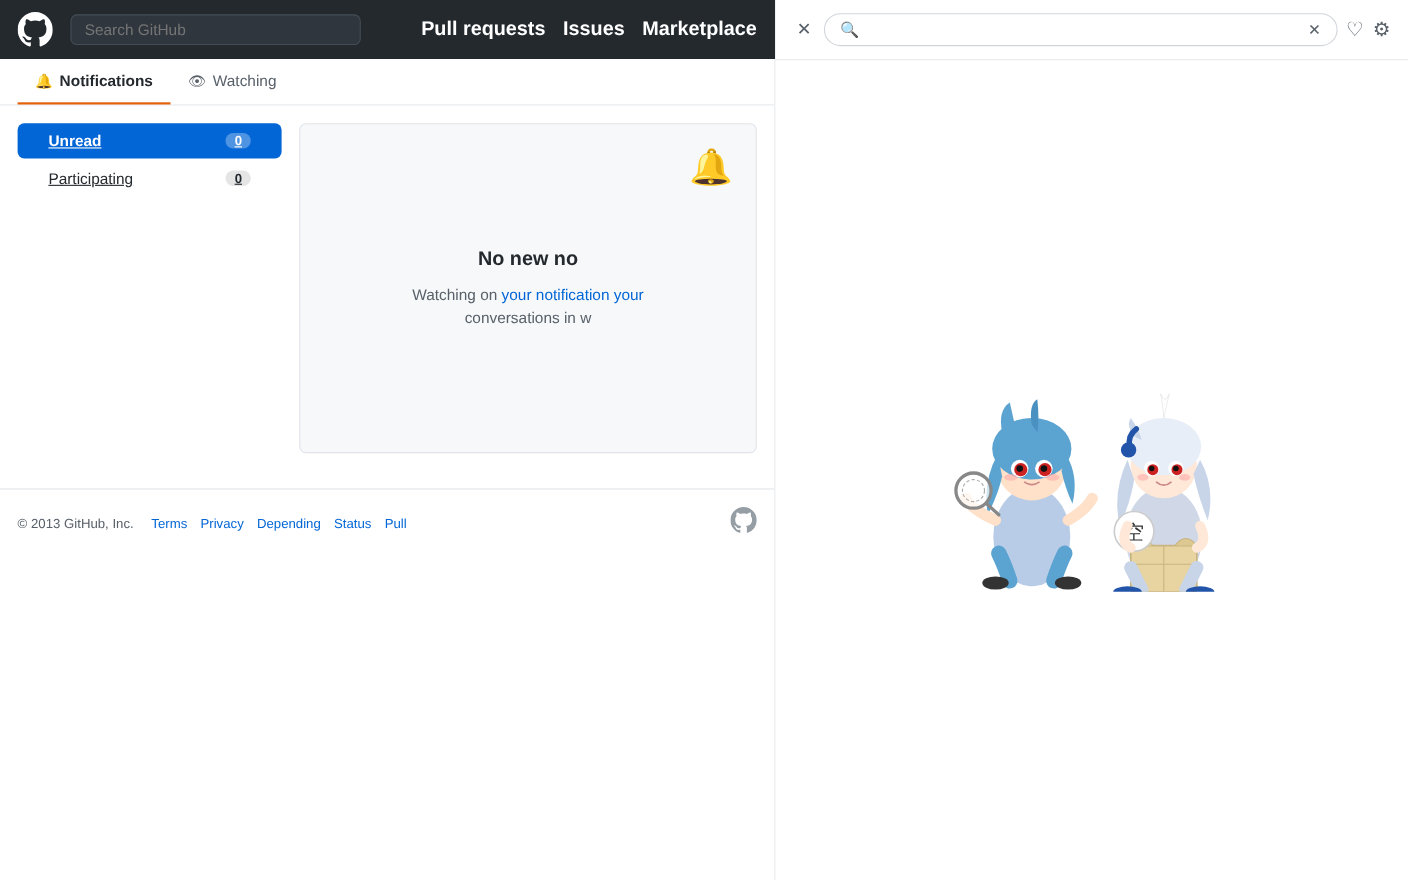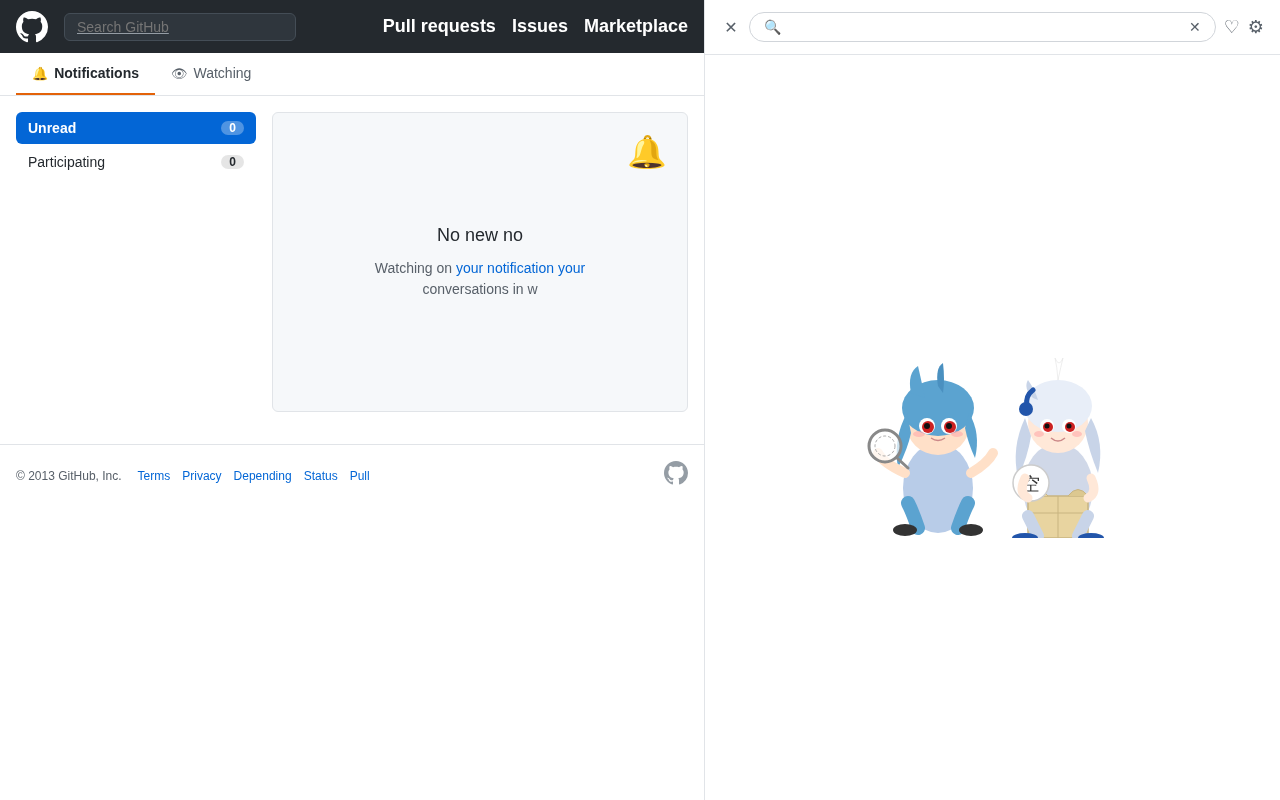--- a/index.html
+++ b/index.html
@@ -22,24 +22,23 @@
       width: 32px; height: 32px;
       fill: white;
       flex-shrink: 0;
     }
     .gh-search {
       background: #2f363d;
       border: 1px solid #444d56;
       border-radius: 6px;
       color: #959da5;
       padding: 5px 12px;
-      width: 232px;
+      width: 264px;
       font-size: 14px;
       outline: none;
-      text-decoration: underline;
     }
     .gh-nav-links {
       display: flex;
       gap: 16px;
       margin-left: auto;
     }
     .gh-nav-link {
       color: white;
       text-decoration: none;
       font-size: 18px;
@@ -93,26 +92,27 @@
 
     
     .sidebar {
       width: 240px;
       flex-shrink: 0;
     }
     .sidebar-item {
       display: flex;
       align-items: center;
       justify-content: space-between;
-      padding: 8px 12px;
+      padding: 8px 28px;
       border-radius: 6px;
       cursor: pointer;
       font-size: 14px;
       color: #24292e;
       margin-bottom: 2px;
+      text-decoration: underline;
     }
     .sidebar-item.active {
       background: #0366d6;
       color: white;
       font-weight: 600;
     }
     .sidebar-item .count {
       background: rgba(0,0,0,0.1);
       border-radius: 20px;
       padding: 0 8px;
@@ -143,21 +143,21 @@
     }
     .no-notif-icon {
       position: absolute;
       top: 20px;
       right: 20px;
       font-size: 32px;
       color: #959da5;
     }
     .no-notif-title {
       font-size: 18px;
-      font-weight: 400;
+      font-weight: 700;
       color: #24292e;
       margin-bottom: 12px;
     }
     .no-notif-desc {
       font-size: 14px;
       color: #586069;
       text-align: center;
       line-height: 1.5;
     }
     .no-notif-link {

